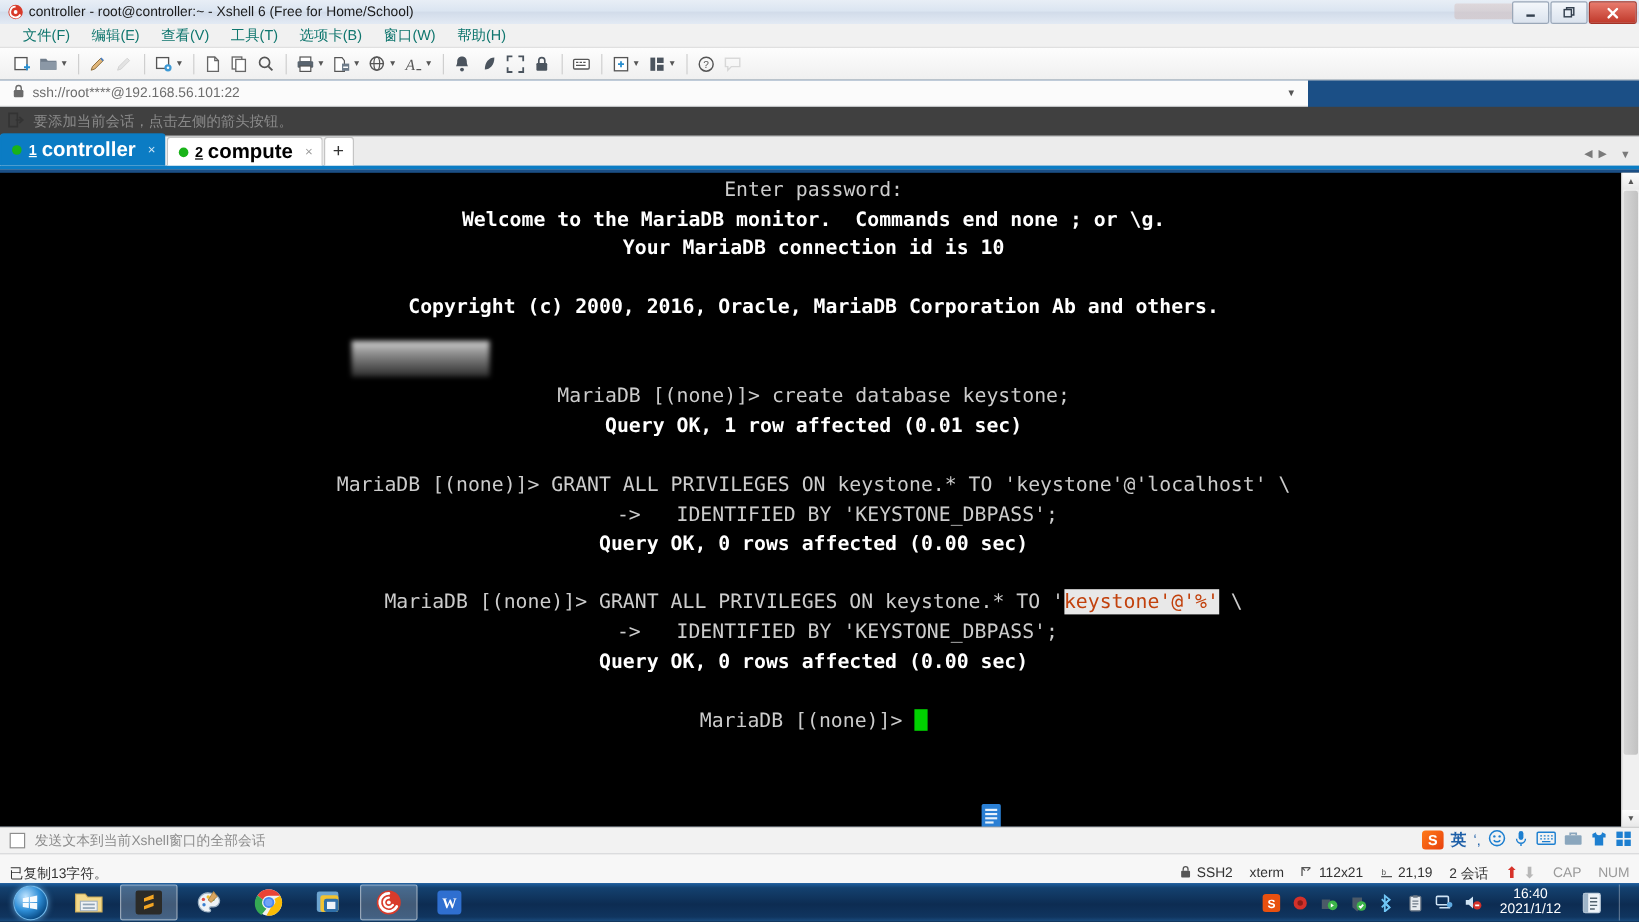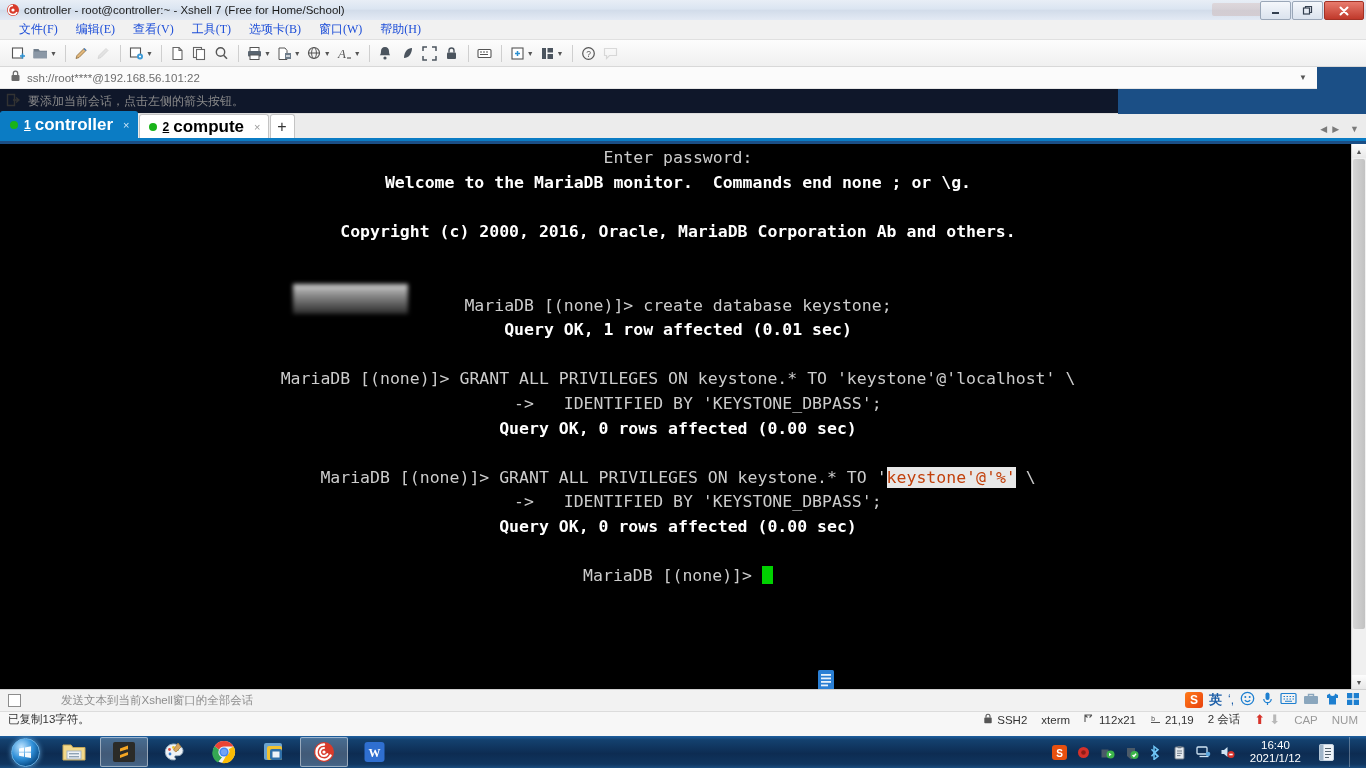--- a/index.html
+++ b/index.html
@@ -28,49 +28,49 @@
     background:linear-gradient(to bottom,#f4f7fb,#dbe3ee);
     display:flex;align-items:center;justify-content:center;font-size:10px;color:#38424f;}
   .wbtn.close{background:linear-gradient(to bottom,#e87b6d,#c0392b);border-color:#a33226;color:#fff;width:38px;font-weight:bold;}
 
   
   .menubar{
     position:absolute;left:0;top:20px;width:1366px;height:20px;
     background:#f1f1f1;border-bottom:1px solid #e0e0e0;
     display:flex;align-items:center;padding-left:10px;box-sizing:border-box;
   }
-  .menubar .mi{font-size:12px;color:#1d4ed8;padding:2px 9px;white-space:nowrap;font-family:Liberation Serif, serif;}
+  .menubar .mi{font-size:12px;color:#0f766e;padding:2px 9px;white-space:nowrap;}
 
   
   .toolbar{
     position:absolute;left:0;top:40px;width:1366px;height:27px;
     background:linear-gradient(to bottom,#fdfdfd,#f0f0f0);
     border-bottom:1px solid #d8d8d8;
     display:flex;align-items:center;padding-left:8px;box-sizing:border-box;
   }
   .tbtn{display:flex;align-items:center;height:22px;padding:0 2px;margin-right:1px;border-radius:2px;}
   .tsep{width:1px;height:17px;background:#cfcfcf;margin:0 5px;}
   .caret{font-size:7px;color:#555;margin-left:1px;}
   .ico{width:17px;height:17px;display:block;}
   .ico.dim{opacity:.32;}
 
   
   .urlbar{
-    position:absolute;left:0;top:67px;width:1317px;height:22px;
+    position:absolute;left:0;top:67px;width:1090px;height:22px;
     background:#fbfbfb;border-bottom:1px solid #e6e6e6;
     display:flex;align-items:center;box-sizing:border-box;padding:0 6px;
   }
   .urlbar .lock{margin:0 6px 0 4px;}
   .urlbar .txt{font-size:11.5px;color:#6d6d6d;}
   .urlbar .dd{margin-left:auto;font-size:8px;color:#555;padding-right:4px;}
 
   
   .hintbar{
-    position:absolute;left:0;top:89px;width:1118px;height:25px;
-    background:#0f172a;border-bottom:1px solid #dcdcdc;
+    position:absolute;left:0;top:89px;width:1366px;height:25px;
+    background:#404040;border-bottom:1px solid #dcdcdc;
     display:flex;align-items:center;box-sizing:border-box;padding:0 6px;
   }
   .hintbar .txt{font-size:12px;color:#8a8a8a;margin-left:8px;}
 
   
   .tabstrip{
     position:absolute;left:0;top:114px;width:1366px;height:27px;
     background:#ececec;display:flex;align-items:flex-end;box-sizing:border-box;
     border-bottom:3px solid #0b7cc4;
   }
@@ -112,30 +112,30 @@
   .sb-thumb{position:absolute;left:1px;top:15px;width:12px;height:470px;background:linear-gradient(to right,#d6d6d6,#c2c2c2);border-radius:2px;}
   .sb-arrow.bot{position:absolute;bottom:0;left:0;}
 
   
   .sendbar{
     position:absolute;left:0;top:689px;width:1366px;height:22px;
     background:#f2f2f2;border-top:1px solid #d0d0d0;
     display:flex;align-items:center;box-sizing:border-box;padding-left:8px;
   }
   .chk{width:11px;height:11px;border:1px solid #8d8d8d;background:#fff;margin-right:8px;}
-  .sendbar .txt{font-size:11.5px;color:#8c8c8c;margin-left:32px;}
+  .sendbar .txt{font-size:11.5px;color:#8c8c8c;}
   .ime{position:absolute;right:0;top:689px;height:22px;display:flex;align-items:center;gap:6px;padding-right:6px;}
   .ime .slogo{width:18px;height:16px;background:linear-gradient(135deg,#ff7a18,#e8410e);border-radius:3px;color:#fff;
     font-weight:bold;font-size:12px;display:flex;align-items:center;justify-content:center;}
 
   
   .statusbar{
     position:absolute;left:0;top:711px;width:1366px;height:25px;
     background:#f7f7f7;border-top:1px solid #dcdcdc;
-    display:flex;align-items:flex-start;box-sizing:border-box;padding:0 8px;
+    display:flex;align-items:flex-end;box-sizing:border-box;padding:0 8px;
   }
   .statusbar .left{font-size:11.5px;color:#333;}
   .statusbar .right{margin-left:auto;display:flex;align-items:center;gap:14px;font-size:11.5px;color:#333;}
   .sitem{display:flex;align-items:center;gap:4px;white-space:nowrap;}
 
   
   .taskbar{
     position:absolute;left:0;top:736px;width:1366px;height:32px;
     background:linear-gradient(to bottom,#1d5fa0 0%,#14416f 12%,#0d2c52 55%,#10355f 88%,#1a4d80 100%);
     display:flex;align-items:center;
@@ -159,21 +159,21 @@
 <div class="app">
 
   <div class="titlebar">
     <div class="tb-icon">
       <svg width="14" height="14" viewBox="0 0 14 14">
         <circle cx="7" cy="7" r="6" fill="#d83a2a"></circle>
         <path d="M7 2.5a4.5 4.5 0 1 0 4 6.6" stroke="#fff" stroke-width="1.5" fill="none"></path>
         <circle cx="7" cy="7" r="1.6" fill="#fff"></circle>
       </svg>
     </div>
-    <div class="tb-title">controller - root@controller:~ - Xshell 7 (Free for Home/School)</div>
+    <div class="tb-title">controller - root@controller:~ - Xshell 6 (Free for Home/School)</div>
     <div class="tb-ghost"></div>
     <div class="wbtns">
       <div class="wbtn">
         <svg width="11" height="11" viewBox="0 0 11 11">
             <rect x="2" y="7" width="7" height="2" fill="#34404f"></rect>
           </svg>
       </div>
       <div class="wbtn">
         <svg width="11" height="11" viewBox="0 0 11 11">
           <rect x="1.5" y="3" width="6" height="6" stroke="#34404f" fill="none" stroke-width="1.2"></rect>
@@ -383,20 +383,21 @@
       <span>◀</span>
       <span>▶</span>
       <span style="margin-left:6px">▼</span>
     </div>
   </div>
 
   <div class="terminal">
     <div class="term-inner">
       <div class="line">Enter password:</div>
       <div class="line b">Welcome to the MariaDB monitor.  Commands end none ; or \g.</div>
+      <div class="line b">Your MariaDB connection id is 10</div>
       <div class="line">&nbsp;</div>
       <div class="line b">Copyright (c) 2000, 2016, Oracle, MariaDB Corporation Ab and others.</div>
       <div class="line">&nbsp;</div>
       <div class="line">&nbsp;</div>
       <div class="line">MariaDB [(none)]&gt; create database keystone;</div>
       <div class="line b">Query OK, 1 row affected (0.01 sec)</div>
       <div class="line">&nbsp;</div>
       <div class="line">MariaDB [(none)]&gt; GRANT ALL PRIVILEGES ON keystone.* TO 'keystone'@'localhost' \</div>
       <div class="line">    -&gt;   IDENTIFIED BY 'KEYSTONE_DBPASS';</div>
       <div class="line b">Query OK, 0 rows affected (0.00 sec)</div>

